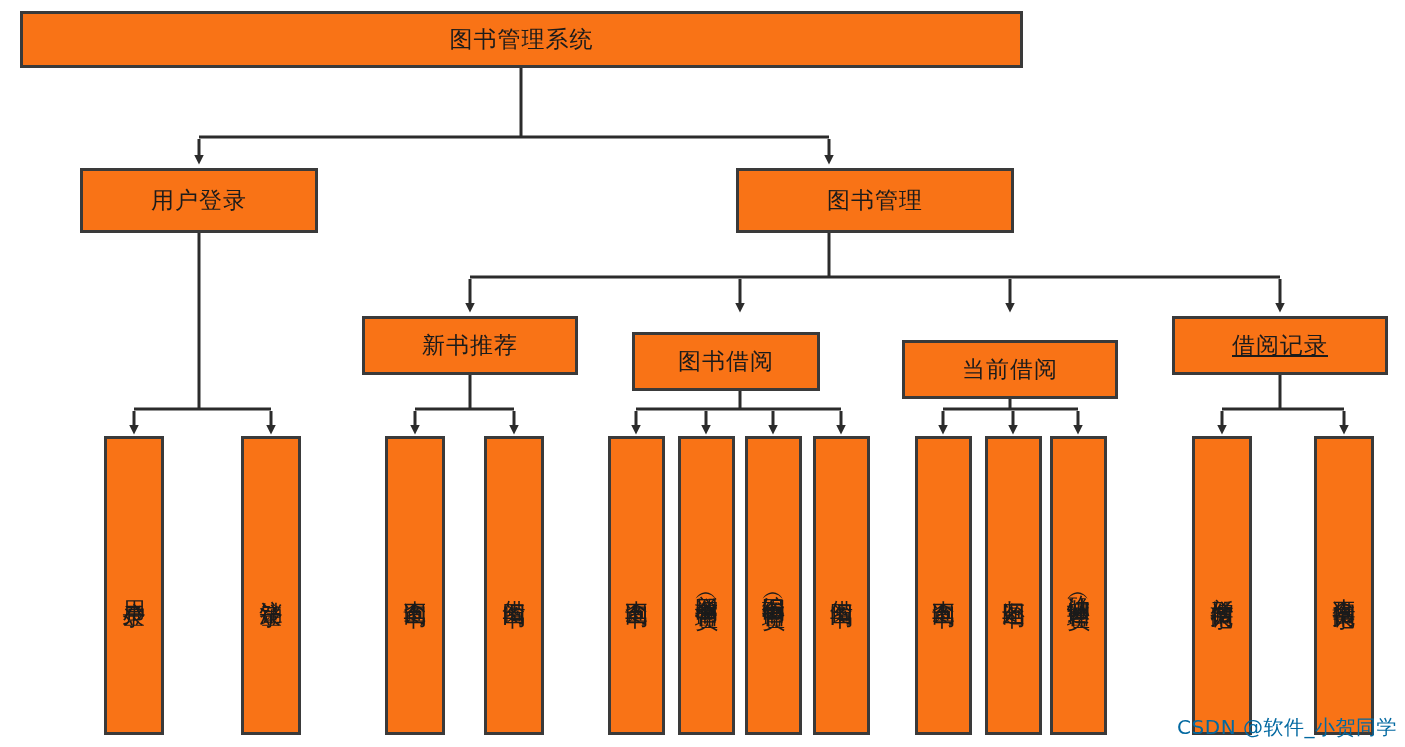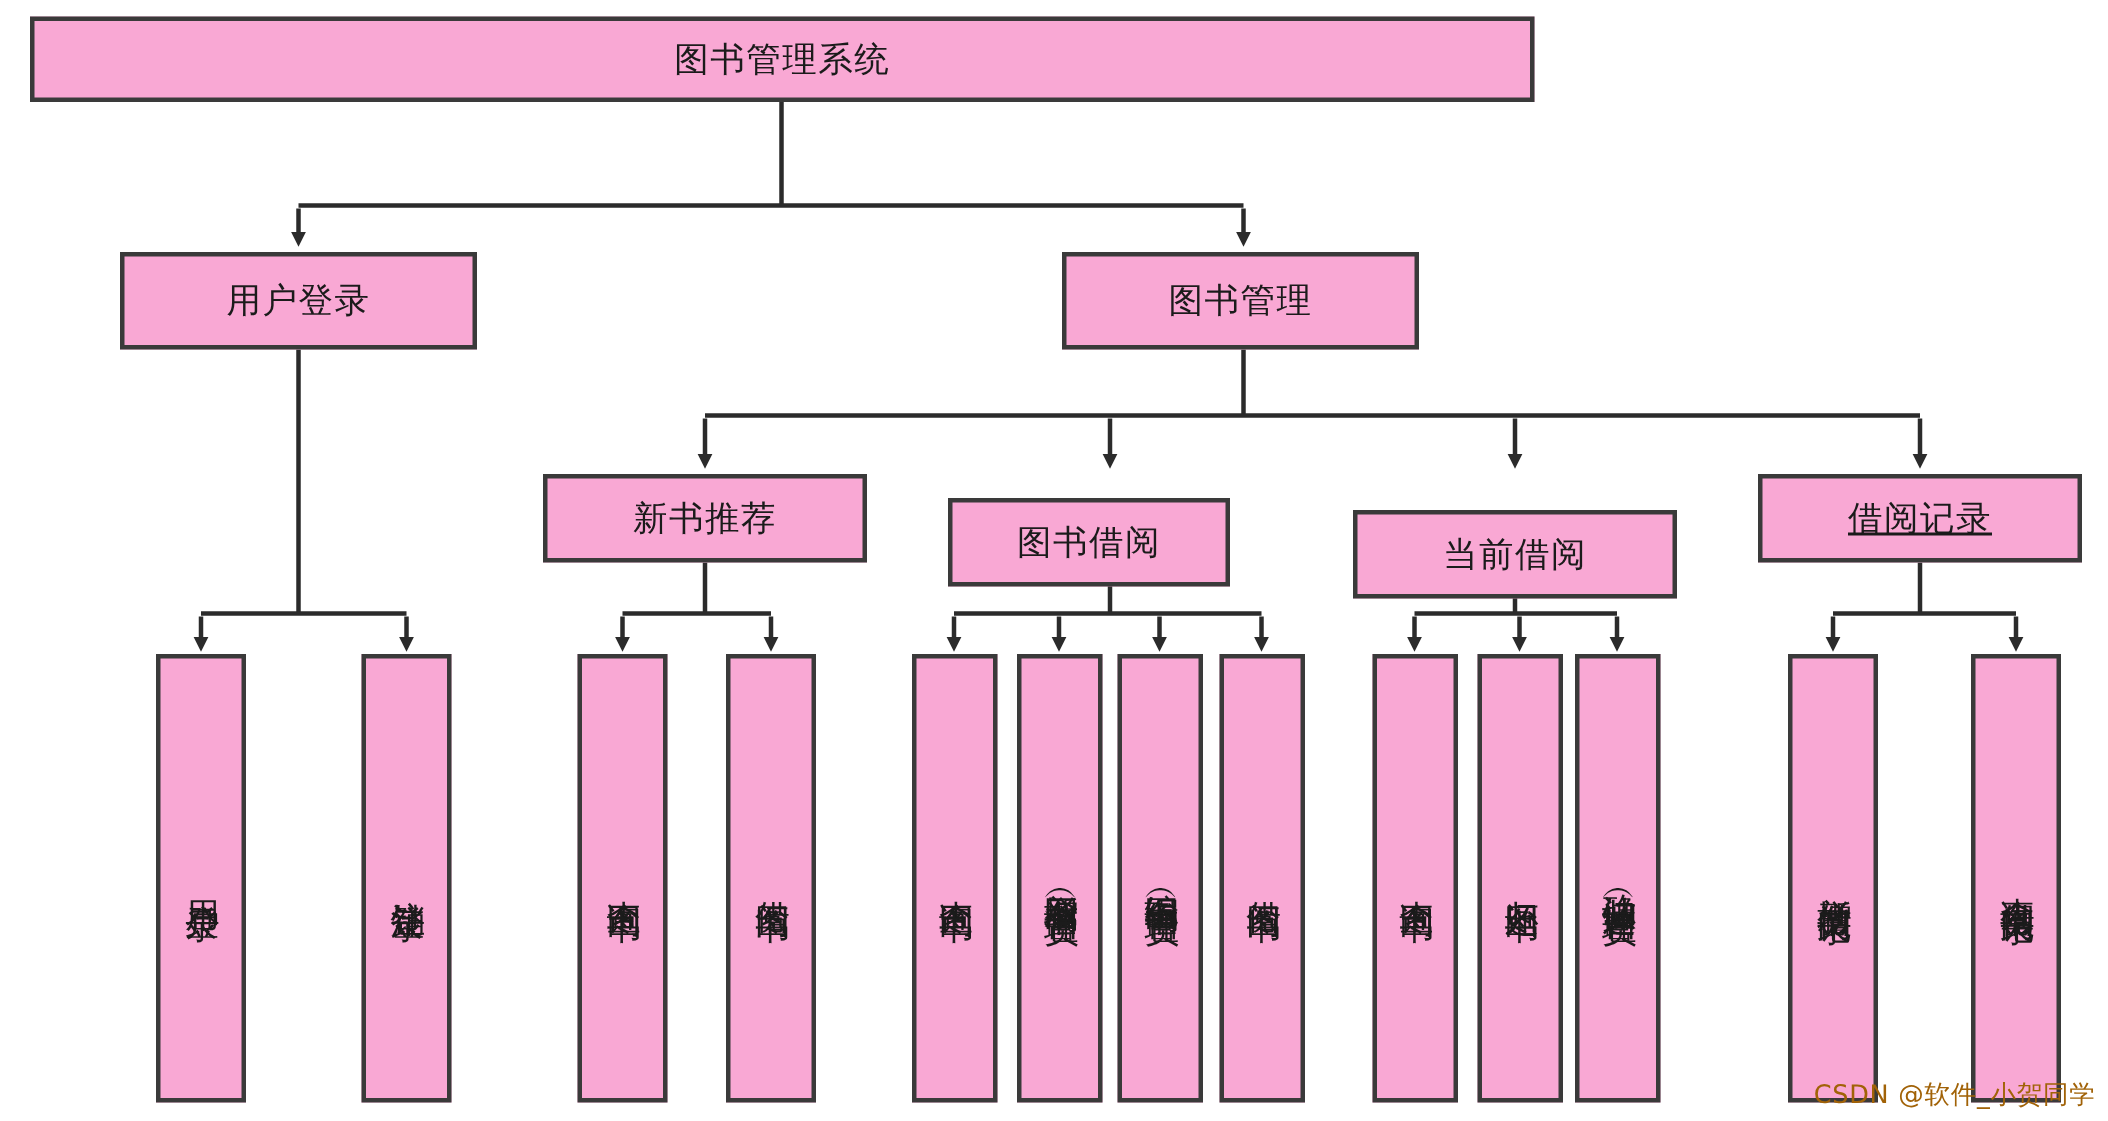--- a/index.html
+++ b/index.html
@@ -1,28 +1,28 @@
 <!DOCTYPE html>
 <html><head>
 <meta charset="utf-8">
 <style>
   html,body{margin:0;padding:0;background:#ffffff;}
   body{width:1405px;height:747px;overflow:hidden;
        font-family:"DejaVu Sans","Liberation Sans",sans-serif;}
   #stage{position:relative;width:1405px;height:747px;background:#fff;}
   svg#wires{position:absolute;left:0;top:0;width:1405px;height:747px;}
-  .node{position:absolute;box-sizing:border-box;background:#f9a8d4;
+  .node{position:absolute;box-sizing:border-box;background:#f97316;
         border:3px solid #3a3a3a;display:flex;align-items:center;
         justify-content:center;color:#1b1b1b;}
   .node.h{font-size:23px;letter-spacing:1px;}
   .node.v{writing-mode:vertical-rl;text-orientation:upright;
           font-size:23px;line-height:1.18;letter-spacing:2px;
           padding:6px 0;text-align:center;}
-  .watermark{position:absolute;right:8px;bottom:6px;font-size:17px;
-             color:#a16207;letter-spacing:.5px;white-space:nowrap;}
+  .watermark{position:absolute;right:8px;bottom:6px;font-size:20px;
+             color:#0369a1;letter-spacing:.5px;white-space:nowrap;}
 </style>
 </head>
 <body>
 
 <div id="stage">
 
   <svg id="wires" viewBox="0 0 1405 747" xmlns="http://www.w3.org/2000/svg">
     <defs>
       <marker id="arw" markerWidth="11" markerHeight="11" refX="1.5" refY="5" orient="auto" markerUnits="userSpaceOnUse">
         <path d="M0,0 L10,5 L0,10 z" fill="#2b2b2b"></path>
@@ -68,21 +68,21 @@
       <path d="M1280,375 L1280,409"></path>
       <path d="M1222,409 L1344,409"></path>
       <path d="M1222,411 L1222,426" marker-end="url(#arw)"></path>
       <path d="M1344,411 L1344,426" marker-end="url(#arw)"></path>
     </g>
   </svg>
 
   <div class="node h" style="left: 20px; top: 11px; width: 1003px; height: 57px;">图书管理系统</div>
 
   <div class="node h" style="left: 80px; top: 168px; width: 238px; height: 65px;">用户登录</div>
-  <div class="node h" style="left: 708px; top: 168px; width: 238px; height: 65px; text-align: center;">图书管理</div>
+  <div class="node h" style="left: 736px; top: 168px; width: 278px; height: 65px; text-align: center;">图书管理</div>
 
   <div class="node h" style="left: 362px; top: 316px; width: 216px; height: 59px;">新书推荐</div>
   <div class="node h" style="left: 632px; top: 332px; width: 188px; height: 59px;">图书借阅</div>
   <div class="node h" style="left: 902px; top: 316px; width: 216px; height: 59px; margin-top: 24px;">当前借阅</div>
   <div class="node h" style="left: 1172px; top: 316px; width: 216px; height: 59px; text-decoration: underline;">借阅记录</div>
 
   <div id="leaves">
       <div class="node v" style="left: 104px; top: 436px; width: 60px; height: 299px;">用户登录</div>
       <div class="node v" style="left: 241px; top: 436px; width: 60px; height: 299px;">注销登录</div>
       <div class="node v" style="left: 385px; top: 436px; width: 60px; height: 299px;">查询图书</div>

